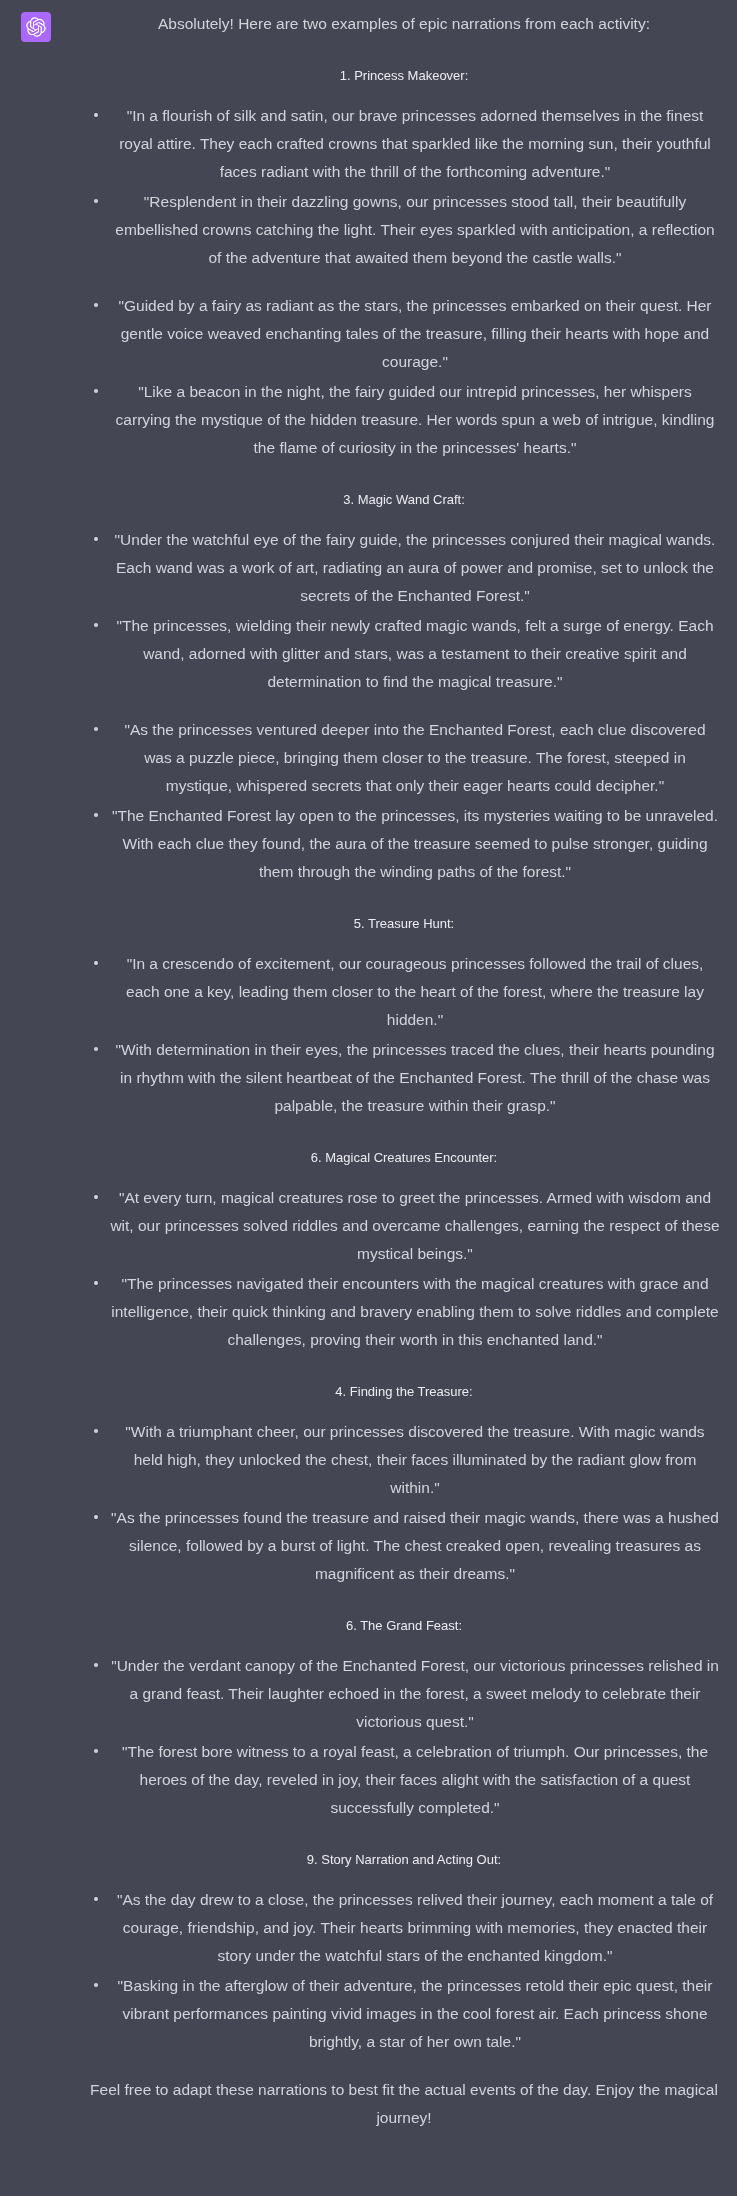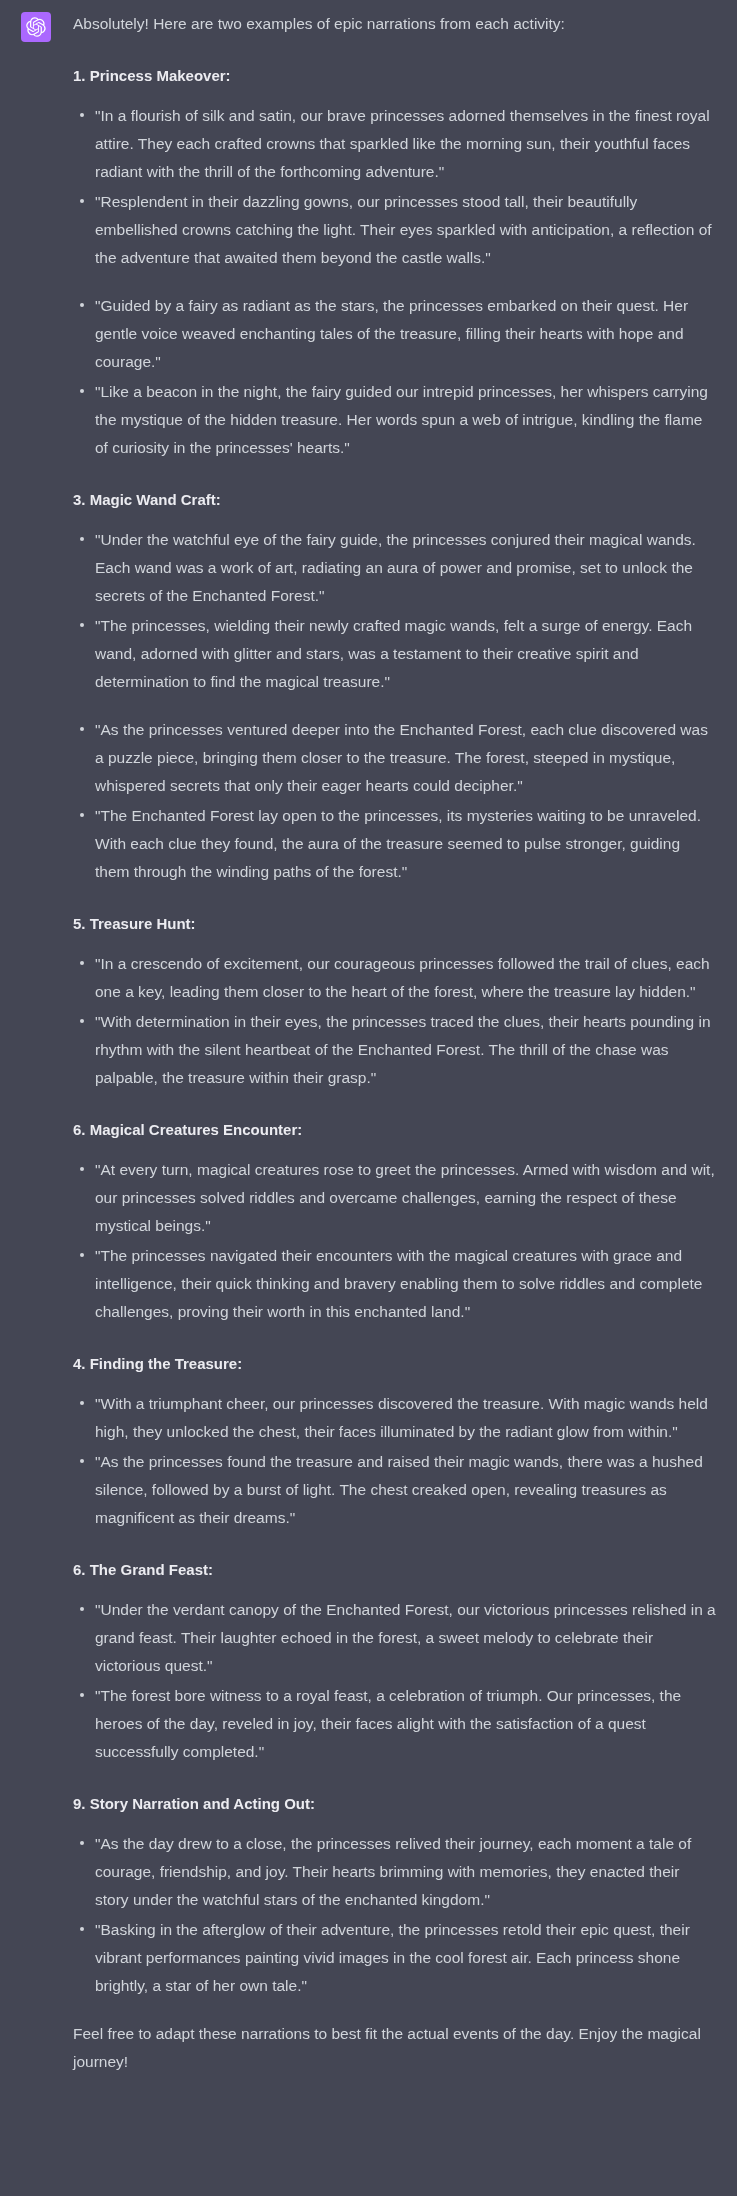--- a/index.html
+++ b/index.html
@@ -31,36 +31,37 @@
     height: 30px;
     margin-top: 2px;
     border-radius: 4px;
     background: var(--avatar);
     display: flex;
     align-items: center;
     justify-content: center;
   }
   .avatar svg { width: 20px; height: 20px; display: block; }
   .content {
-    margin-left: 22px;
+    margin-left: 36px;
     width: 644px;
     font-size: 15.5px;
     line-height: 28px;
+    text-align: center;
   }
   .content p {
     margin: 0 0 24px 0;
   }
   .content p.closing {
     margin-bottom: 0;
   }
   .content h3 {
     margin: 24px 0 12px 0;
-    font-size: 15px;
+    font-size: 13px;
     line-height: 28px;
-    font-weight: 700;
+    font-weight: 400;
     color: var(--heading);
   }
   .content ul {
     list-style: none;
     margin: 0 0 20px 0;
     padding: 0 0 0 0;
   }
   .content li {
     position: relative;
     padding-left: 22px;

